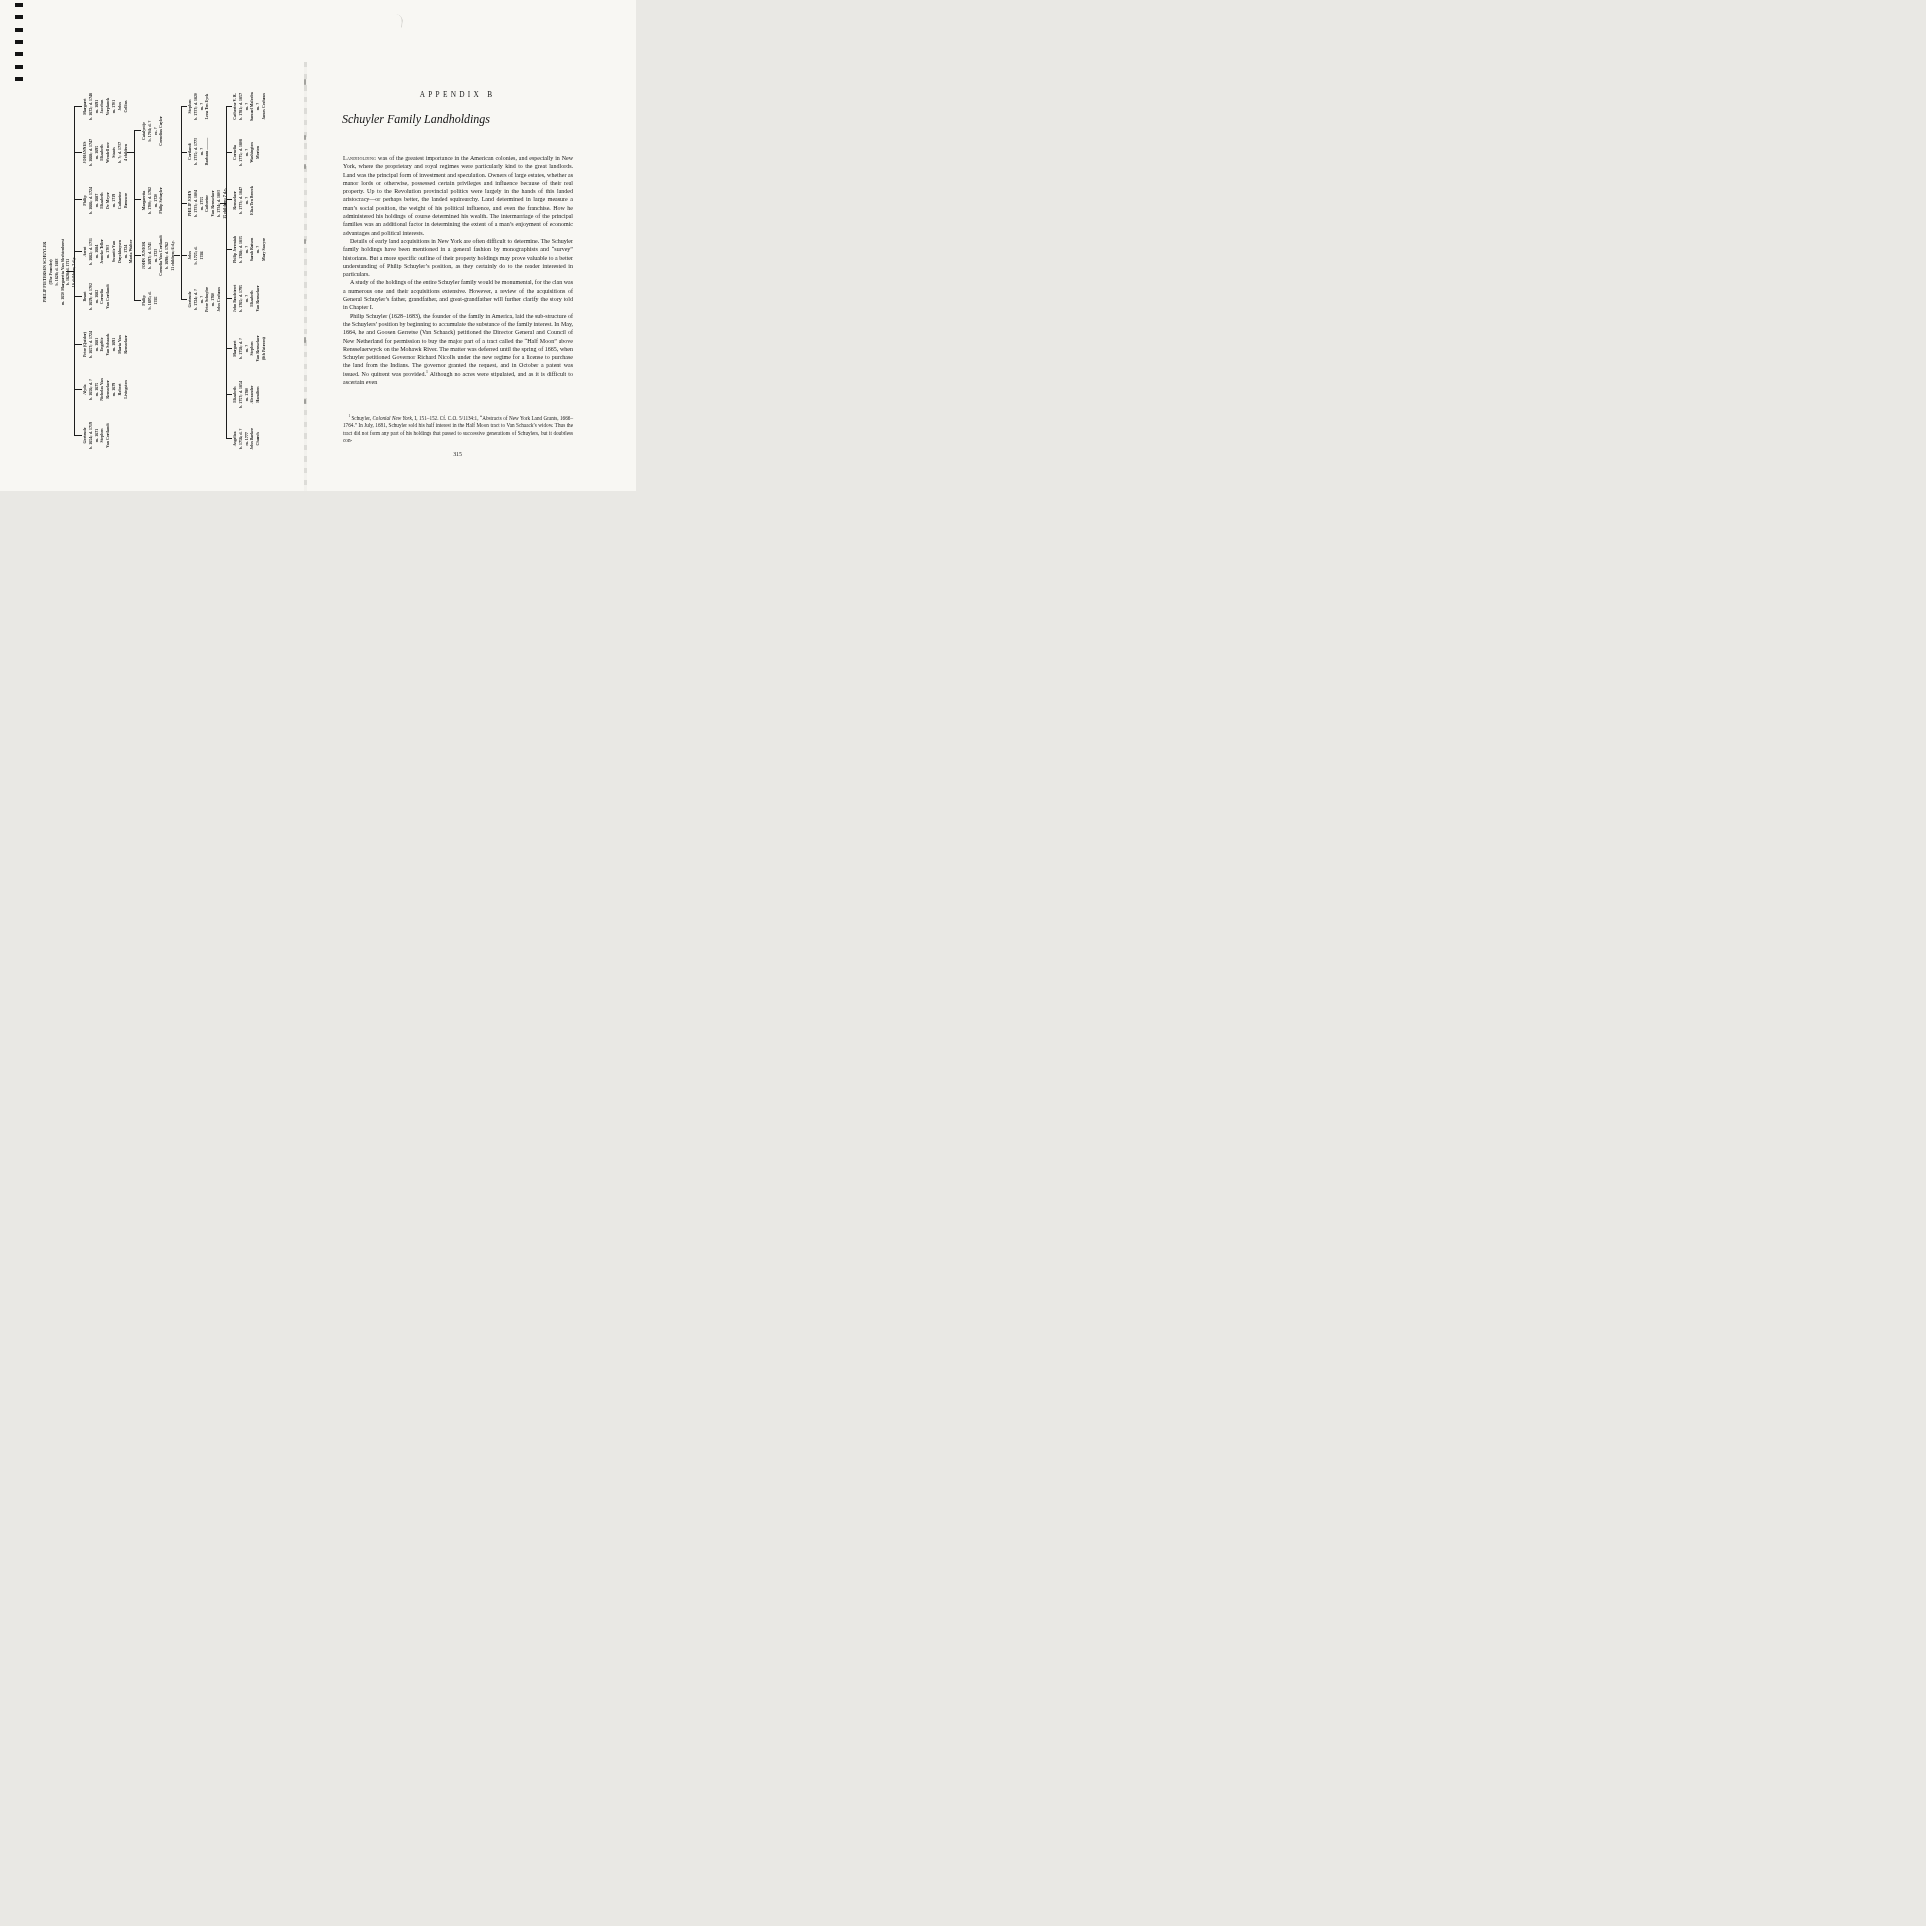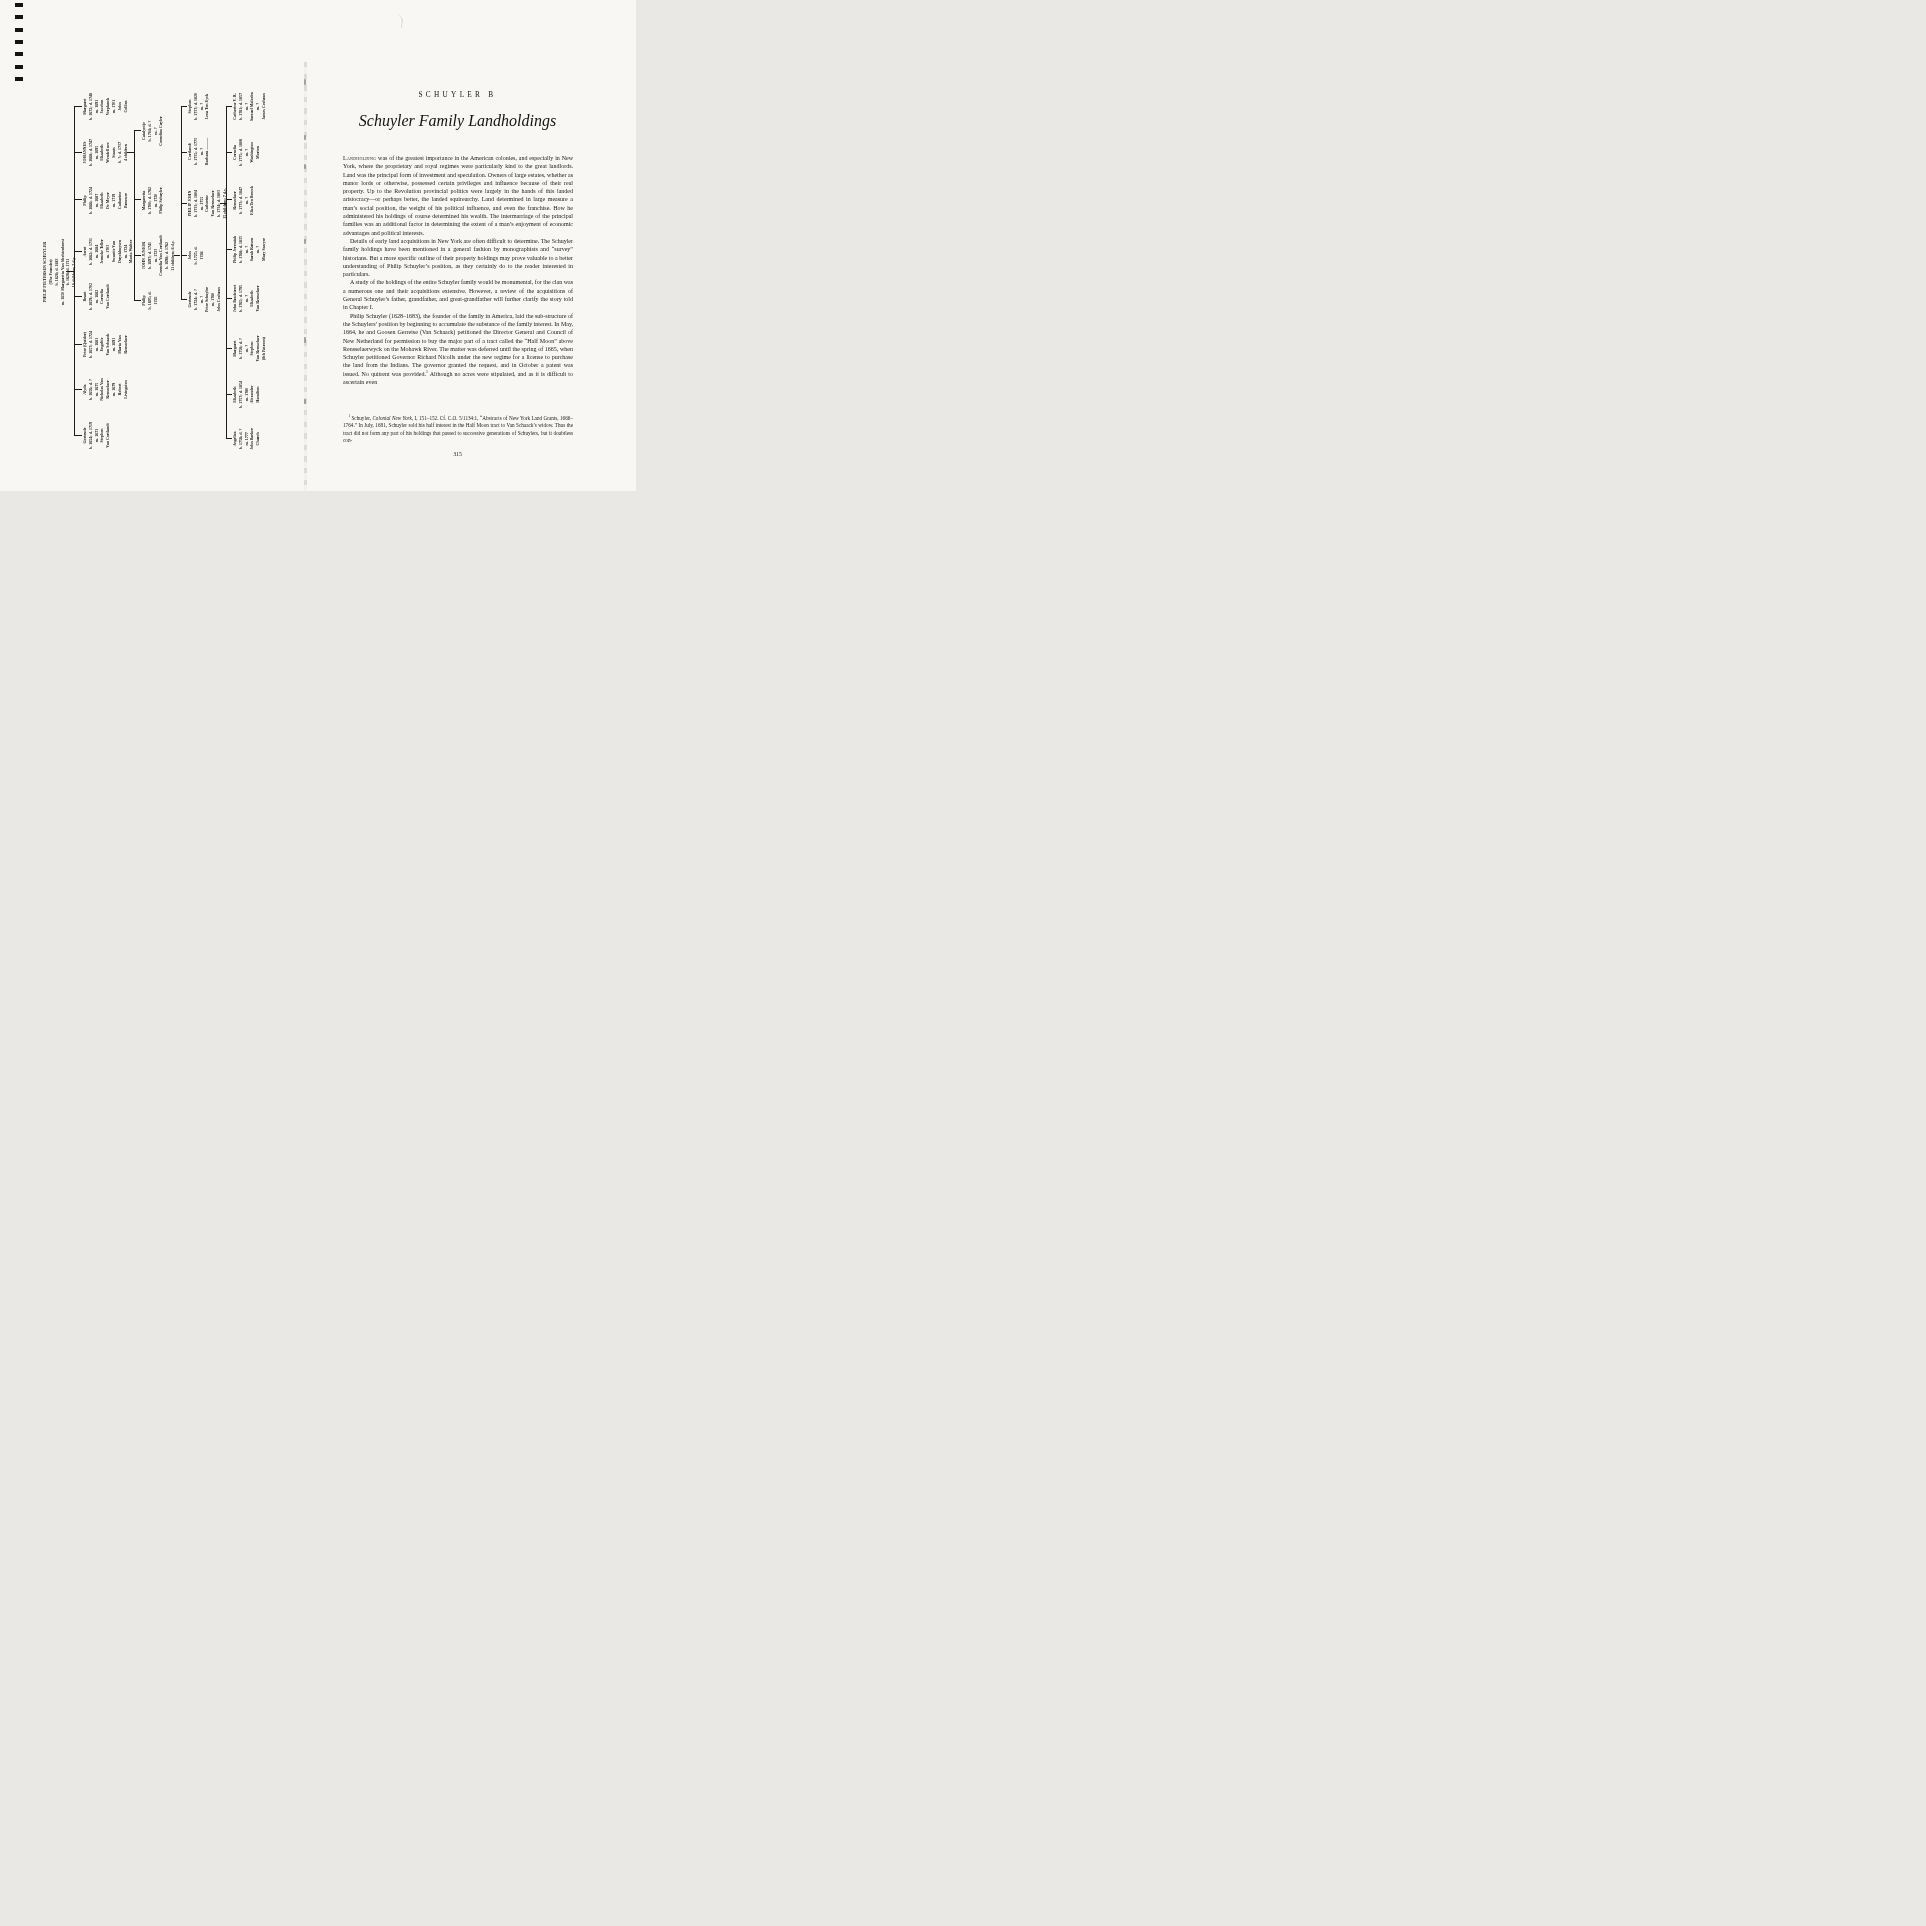--- a/index.html
+++ b/index.html
@@ -16,22 +16,22 @@
   #tree-rot{position:absolute;left:40px;top:84px;width:239px;height:378px;}
   #tree{position:absolute;left:0;top:0;width:378px;height:239px;
         transform:translateY(378px) rotate(-90deg);transform-origin:0 0;}
   .person{position:absolute;text-align:center;font-weight:bold;color:#161616;}
   .p-name{font-size:4px;line-height:5.8px;white-space:nowrap;}
   .p-details{font-size:4px;line-height:5.8px;white-space:pre-line;}
   .tline{position:absolute;background:#1d1d1d;}
   
   #kicker{position:absolute;left:342px;top:90px;width:231px;text-align:center;
           font-size:7.3px;letter-spacing:.45em;color:#171717;}
-  #main-title{position:absolute;left:342px;top:112px;width:231px;text-align:center;
-          font-size:16px;font-style:italic;color:#141414;}
+  #main-title{position:absolute;left:342px;top:112px;width:231px;text-align:left;
+          font-size:12px;font-style:italic;color:#141414;}
   #bodycol{position:absolute;left:343px;top:154px;width:230px;text-align:justify;
            font-size:6px;line-height:8.3px;color:#1b1b1b;}
   #bodycol p{margin:0;}
   #bodycol p.ind{text-indent:7px;}
   .lead-sc{font-variant:small-caps;letter-spacing:.04em;}
   #footnote{position:absolute;left:343px;top:415px;width:230px;text-align:justify;
             font-size:5.2px;line-height:7.3px;color:#1f1f1f;text-indent:5.4px;}
   #pageno{position:absolute;left:342px;top:451px;width:231px;text-align:center;font-size:5.8px;}
   sup{font-size:.65em;line-height:0;}
   .wk{font-style:italic;}
@@ -298,21 +298,21 @@
 m. ?
 Samuel Malcolm
 m. ?
 James Cochran</div>
       </div>
 
     </div>
   </div>
 
   <div>
-    <div id="kicker">SCHUYLER B</div>
+    <div id="kicker">APPENDIX B</div>
     <div id="main-title">Schuyler Family Landholdings</div>
 
     <div id="bodycol">
       <p><span class="lead-sc">Landholding</span><span> was of the greatest importance in the American colonies, and especially in New York, where the proprietary and royal regimes were particularly kind to the great landlords. Land was the principal form of investment and speculation. Owners of large estates, whether as manor lords or otherwise, possessed certain privileges and influence because of their real property. Up to the Revolution provincial politics were largely in the hands of this landed aristocracy—or perhaps better, the landed squirearchy. Land determined in large measure a man’s social position, the weight of his political influence, and even the franchise. How he administered his holdings of course determined his wealth. The intermarriage of the principal families was an additional factor in determining the extent of a man’s enjoyment of economic advantages and political interests.</span></p>
       <p class="ind">Details of early land acquisitions in New York are often difficult to determine. The Schuyler family holdings have been mentioned in a general fashion by monographists and “survey” historians. But a more specific outline of their property holdings may prove valuable to a better understanding of Philip Schuyler’s position, as they certainly do to the reader interested in particulars.</p>
       <p class="ind">A study of the holdings of the entire Schuyler family would be monumental, for the clan was a numerous one and their acquisitions extensive. However, a review of the acquisitions of General Schuyler’s father, grandfather, and great-grandfather will further clarify the story told in Chapter I.</p>
       <p class="ind"><span>Philip Schuyler (1628–1683), the founder of the family in America, laid the sub-structure of the Schuylers’ position by beginning to accumulate the substance of the family interest. In May, 1664, he and Goosen Gerretse (Van Schaack) petitioned the Director General and Council of New Netherland for permission to buy the major part of a tract called the “Half Moon” above Rensselaerwyck on the Mohawk River. The matter was deferred until the spring of 1665, when Schuyler petitioned Governor Richard Nicolls under the new regime for a license to purchase the land from the Indians. The governor granted the request, and in October a patent was issued. No quitrent was provided.</span><sup>1</sup><span> Although no acres were stipulated, and as it is difficult to ascertain even</span></p>
     </div>
 
     <div id="footnote"><sup>1</sup><span> Schuyler, </span><span class="wk">Colonial New York</span><span>, I, 151–152. Cf. C.O. 5/1134:1, “Abstracts of New York Land Grants, 1666–1764.” In July, 1681, Schuyler sold his half interest in the Half Moon tract to Van Schaack’s widow. Thus the tract did not form any part of his holdings that passed to successive generations of Schuylers, but it doubtless con-</span></div>

